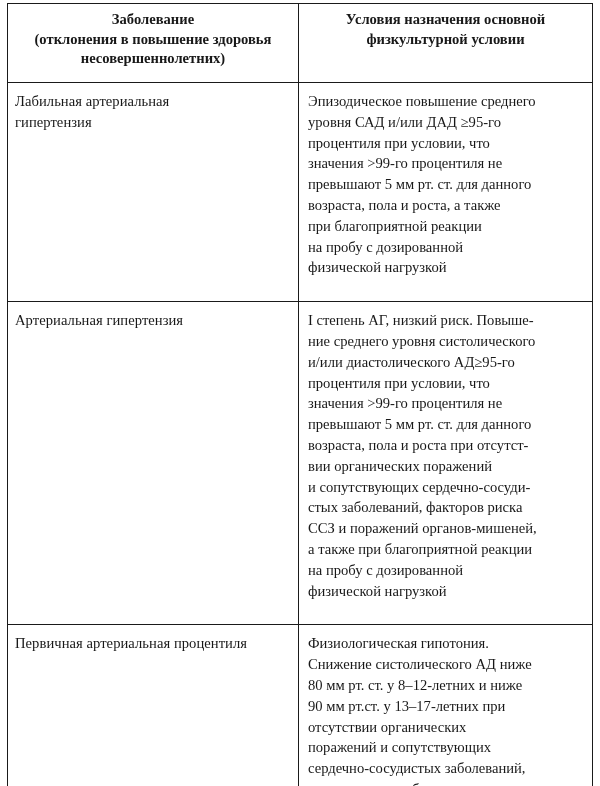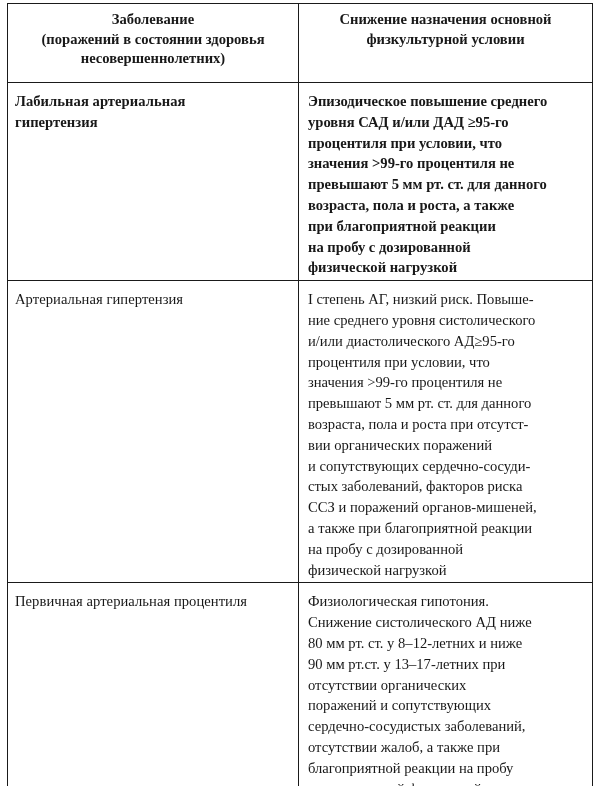--- a/index.html
+++ b/index.html
@@ -69,48 +69,48 @@
   }
 
   td.disease {
     padding: 8px 6px 6px 7px;
   }
   td.disease .cell-inner {
     letter-spacing: 0.05px;
   }
 
   td.conditions {
-    padding: 8px 6px 2px 9px;
+    padding: 8px 6px 23px 9px;
   }
 
   
-  tr.row-1 td { height: 177px; font-weight: bold; }
+  tr.row-1 td { height: 177px; }
   tr.row-2 td { height: 287px; font-family: Liberation Serif, serif; }
   tr.row-3 td { height: 226px; }
 </style>
 </head>
 <body>
 
 <div class="page">
 
   <table class="med-table">
     <colgroup>
       <col class="c-left">
       <col class="c-right">
     </colgroup>
 
     <thead>
       <tr>
         <th>
           <span class="hdr-line">Заболевание</span>
-          <span class="hdr-line">(поражений в состоянии здоровья</span>
+          <span class="hdr-line">(отклонения в повышение здоровья</span>
           <span class="hdr-line">несовершеннолетних)</span>
         </th>
         <th>
-          <span class="hdr-line">Снижение назначения основной</span>
+          <span class="hdr-line">Условия назначения основной</span>
           <span class="hdr-line">физкультурной условии</span>
         </th>
       </tr>
     </thead>
 
     <tbody>
 
       <tr class="row-1">
         <td class="disease">
           <div class="cell-inner">Лабильная артериальная

